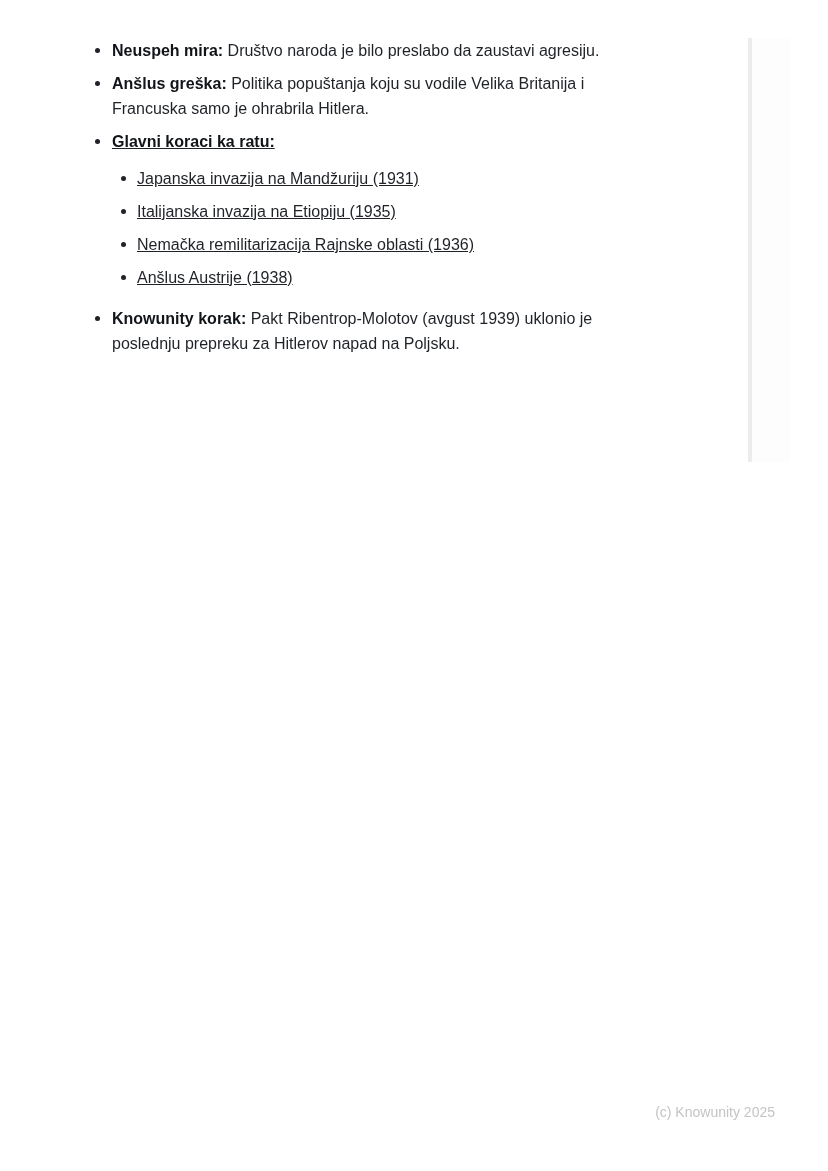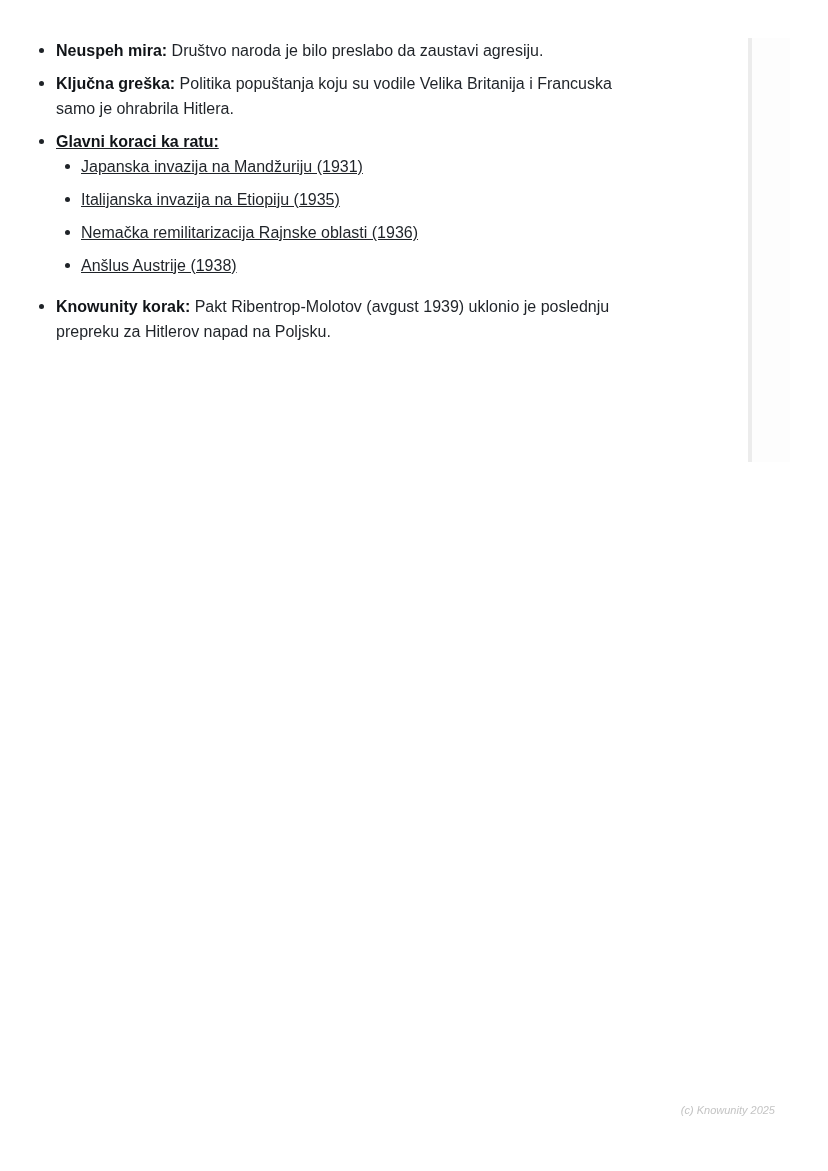--- a/index.html
+++ b/index.html
@@ -17,21 +17,21 @@
     }
     .content {
       position: absolute;
       left: 0;
       top: 38px;
       width: 640px;
     }
     ul.main-list {
       list-style: none;
       margin: 0;
-      padding: 0 0 0 56px;
+      padding: 0 0 0 112px;
     }
     ul.main-list > li {
       position: relative;
       font-size: 16px;
       line-height: 25px;
       margin-bottom: 8px;
     }
     ul.main-list > li::before {
       content: "";
       position: absolute;
@@ -52,21 +52,21 @@
       padding: 0 0 0 25px;
     }
     ul.sub-list > li {
       position: relative;
       font-size: 16px;
       line-height: 25px;
       margin-top: 8px;
       margin-bottom: 0;
     }
     ul.sub-list > li:first-child {
-      margin-top: 0;
+      margin-top: 12px;
     }
     ul.sub-list > li::before {
       content: "";
       position: absolute;
       left: -16px;
       top: 10px;
       width: 5px;
       height: 5px;
       border-radius: 50%;
       background: #1f2328;
@@ -88,36 +88,35 @@
       left: 0;
       top: 0;
       width: 4px;
       height: 100%;
       background: #ececec;
     }
     .footer {
       position: absolute;
       right: 53px;
       top: 1104px;
-      font-size: 11px;
+      font-size: 14px;
       color: #c4c4c4;
       font-family: "Liberation Sans", "DejaVu Sans", sans-serif;
-      font-style: italic;
     }
   </style>
 </head>
 <body>
 
 <div class="content">
   <ul class="main-list">
     <li>
       <span class="term">Neuspeh mira:</span><span> Društvo naroda je bilo preslabo da zaustavi agresiju.</span>
     </li>
     <li>
-      <span class="term">Ključna greška:</span><span> Politika popuštanja koju su vodile Velika Britanija i Francuska samo je ohrabrila Hitlera.</span>
+      <span class="term">Anšlus greška:</span><span> Politika popuštanja koju su vodile Velika Britanija i Francuska samo je ohrabrila Hitlera.</span>
     </li>
     <li class="has-sub">
       <span class="term">Glavni koraci ka ratu:</span>
       <ul class="sub-list">
         <li>Japanska invazija na Mandžuriju (1931)</li>
         <li>Italijanska invazija na Etiopiju (1935)</li>
         <li>Nemačka remilitarizacija Rajnske oblasti (1936)</li>
         <li>Anšlus Austrije (1938)</li>
       </ul>
     </li>

